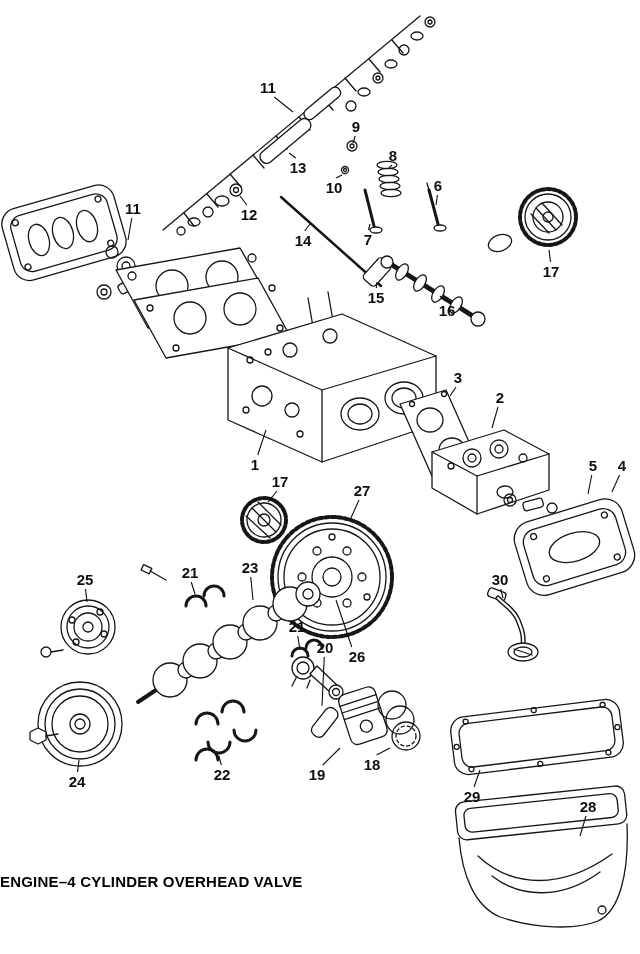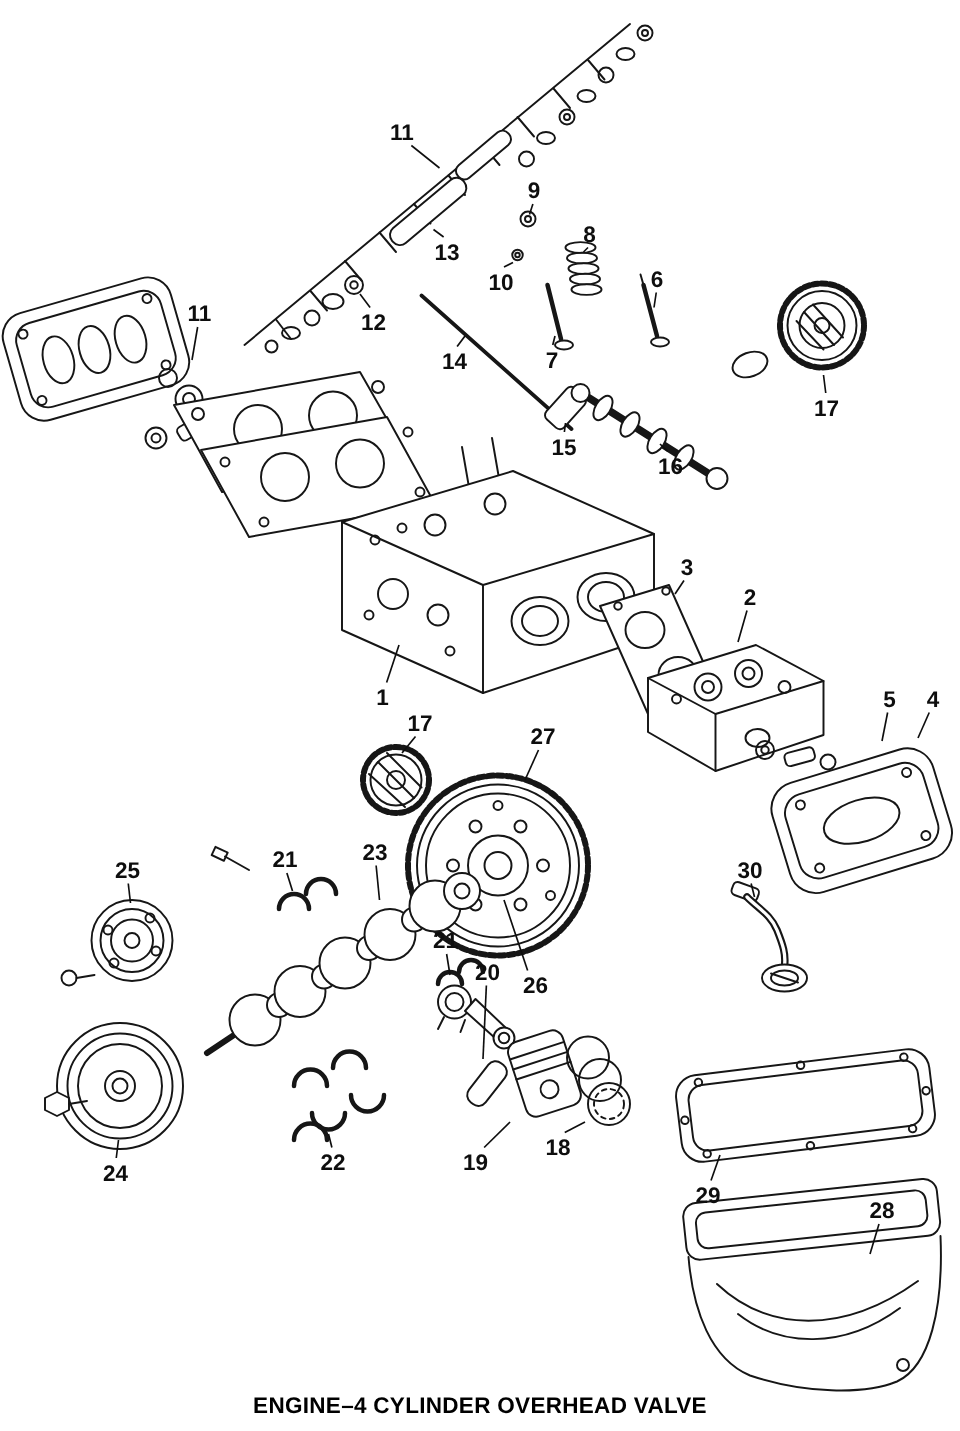--- a/index.html
+++ b/index.html
@@ -1,19 +1,19 @@
 <!DOCTYPE html>
 <html><head>
 <meta charset="utf-8">
 <style>
   html,body{margin:0;padding:0;background:#ffffff;}
   .stage{position:relative;width:640px;height:954px;background:#ffffff;overflow:hidden;
          font-family:"Liberation Sans",sans-serif;}
   .stage svg{position:absolute;left:0;top:0;}
-  .diagram-title{position:absolute;left:0;right:0;top:929px;text-align:center;
+  .diagram-title{position:absolute;left:0;right:0;top:873px;text-align:left;
                  font-family:"Liberation Sans",sans-serif;font-weight:bold;font-size:15px;
                  color:#000;letter-spacing:.2px;}
   .callout-num{font-family:"Liberation Sans",sans-serif;font-weight:bold;font-size:15px;
                fill:#0e0e0e;text-anchor:middle;stroke:none;}
   .leader{stroke:#0e0e0e;stroke-width:1.1;fill:none;}
 </style>
 </head>
 <body>
 
 <div class="stage">

